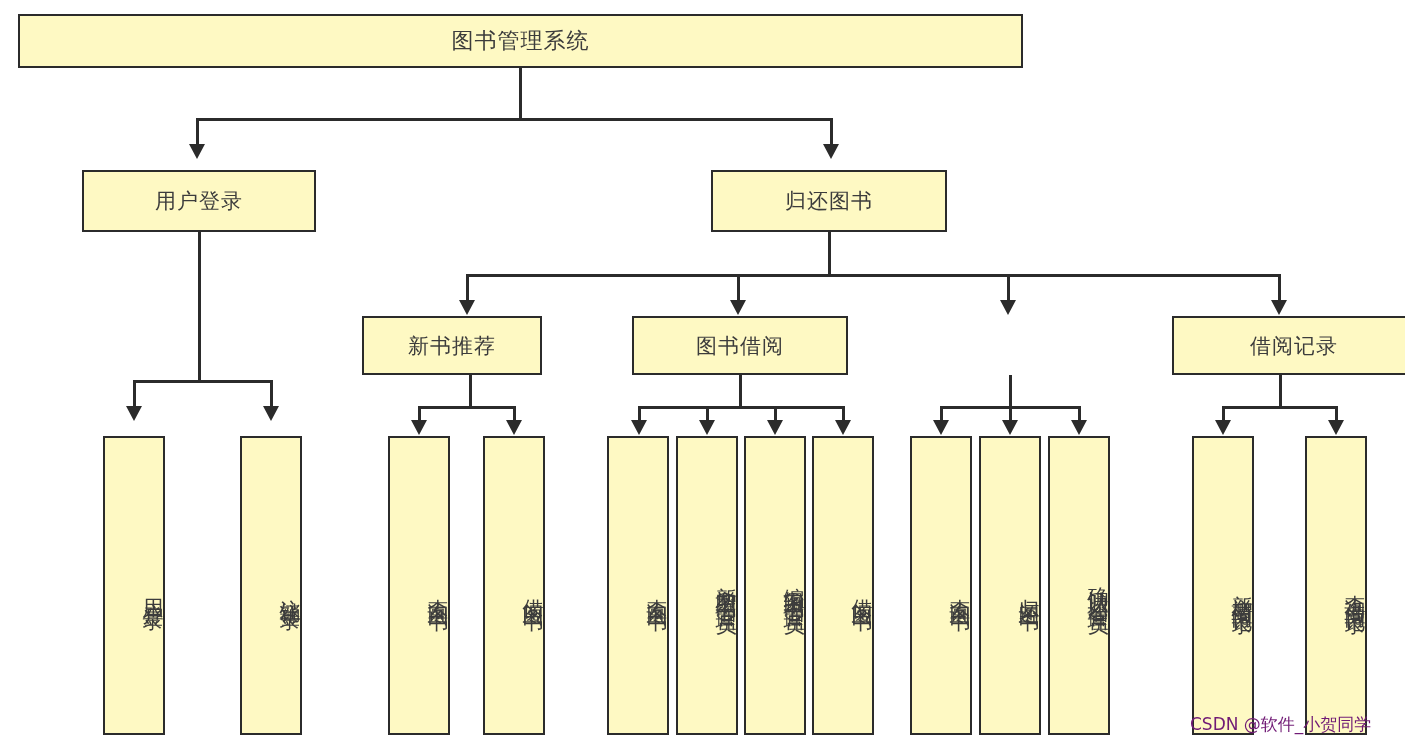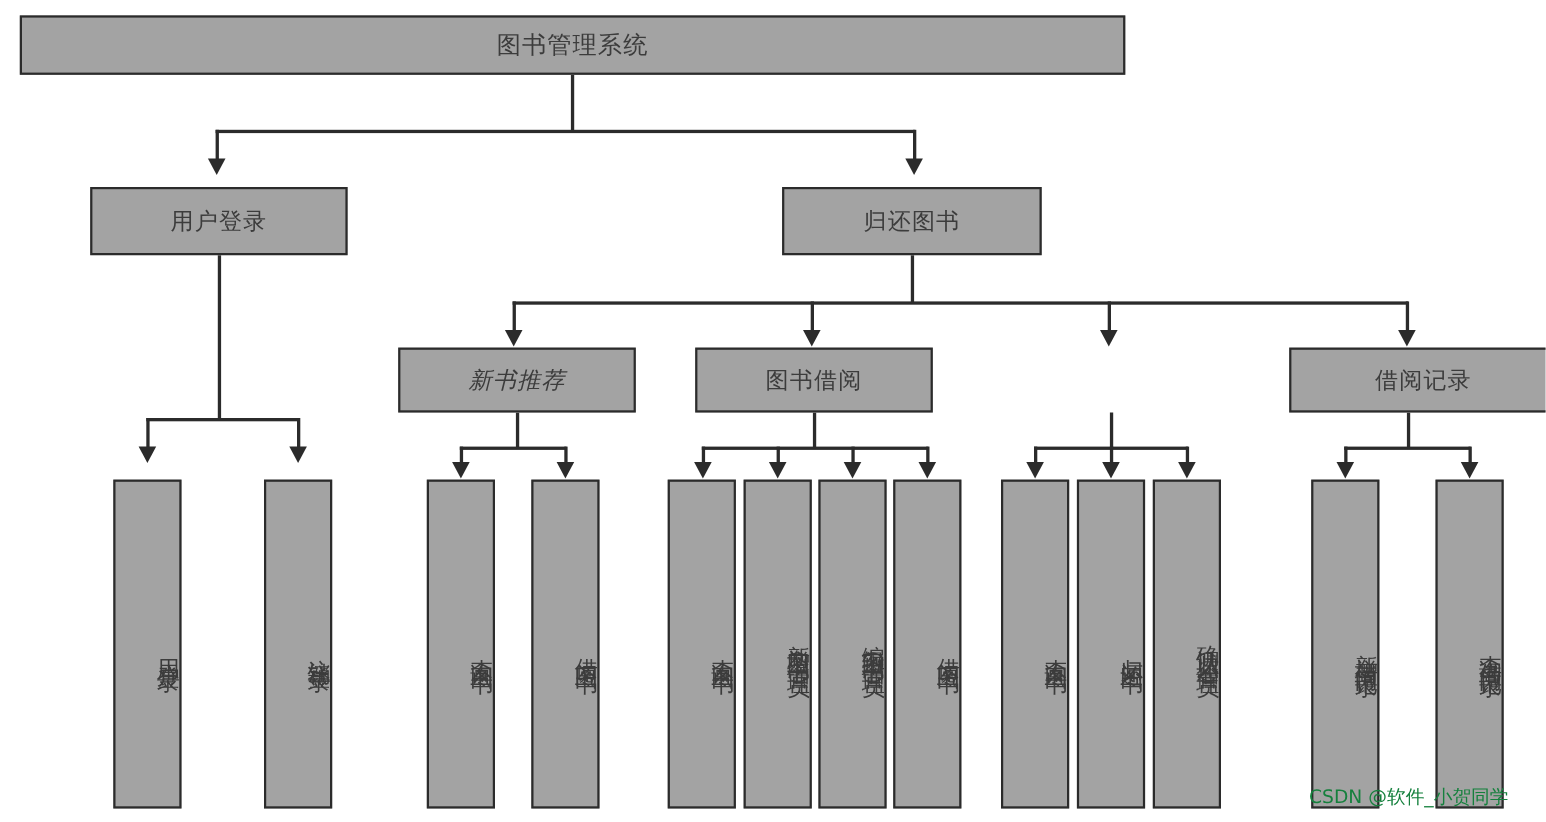--- a/index.html
+++ b/index.html
@@ -9,21 +9,21 @@
     font-family:"DejaVu Sans","Liberation Sans",sans-serif;
     overflow:hidden;
   }
   #canvas{position:relative;width:1405px;height:747px;}
 
   
   .node{
     position:absolute;
     box-sizing:border-box;
     border:2.5px solid #2b2b2b;
-    background:#a3a3a3;
+    background:#fef9c3;
     display:flex;
     align-items:center;
     justify-content:center;
     color:#3c3c3c;
     z-index:3;
   }
   .node.h{           
     font-size:21px;
     letter-spacing:1px;
   }
@@ -49,21 +49,21 @@
     width:0;height:0;
     border-left:8px solid transparent;
     border-right:8px solid transparent;
     border-top:15px solid #2b2b2b;
     z-index:2;
   }
 
   
   #watermark{
     position:absolute;
-    color:#15803d;
+    color:#701a75;
     font-size:17px;
     white-space:nowrap;
     z-index:5;
     left:1190px;top:713px;
   }
 </style>
 </head>
 <body>
 
 <div id="canvas">
@@ -94,21 +94,21 @@
   <div class="line hline" style="left:466px;top:274px;width:814px;"></div>
   <div class="line vline" style="left:466px;top:274px;height:28px;"></div>
   <div class="arrow" style="left:459px;top:300px;"></div>
   <div class="line vline" style="left:737px;top:274px;height:28px;"></div>
   <div class="arrow" style="left:730px;top:300px;"></div>
   <div class="line vline" style="left:1007px;top:274px;height:28px;"></div>
   <div class="arrow" style="left:1000px;top:300px;"></div>
   <div class="line vline" style="left:1278px;top:274px;height:28px;"></div>
   <div class="arrow" style="left:1271px;top:300px;"></div>
 
-  <div class="node h" style="left:362px;top:316px;width:216px;height:59px;font-style:italic;">新书推荐</div>
+  <div class="node h" style="left:362px;top:316px;width:180px;height:59px;">新书推荐</div>
   <div class="node h" style="left:632px;top:316px;width:216px;height:59px;">图书借阅</div>
   <div class="node h" style="left:1172px;top:316px;width:244px;height:59px;">借阅记录</div>
 
   <div class="line vline" style="left:469px;top:375px;height:33px;"></div>
   <div class="line hline" style="left:418px;top:406px;width:97px;"></div>
   <div class="line vline" style="left:418px;top:406px;height:16px;"></div>
   <div class="arrow" style="left:411px;top:420px;"></div>
   <div class="line vline" style="left:513px;top:406px;height:16px;"></div>
   <div class="arrow" style="left:506px;top:420px;"></div>
 

